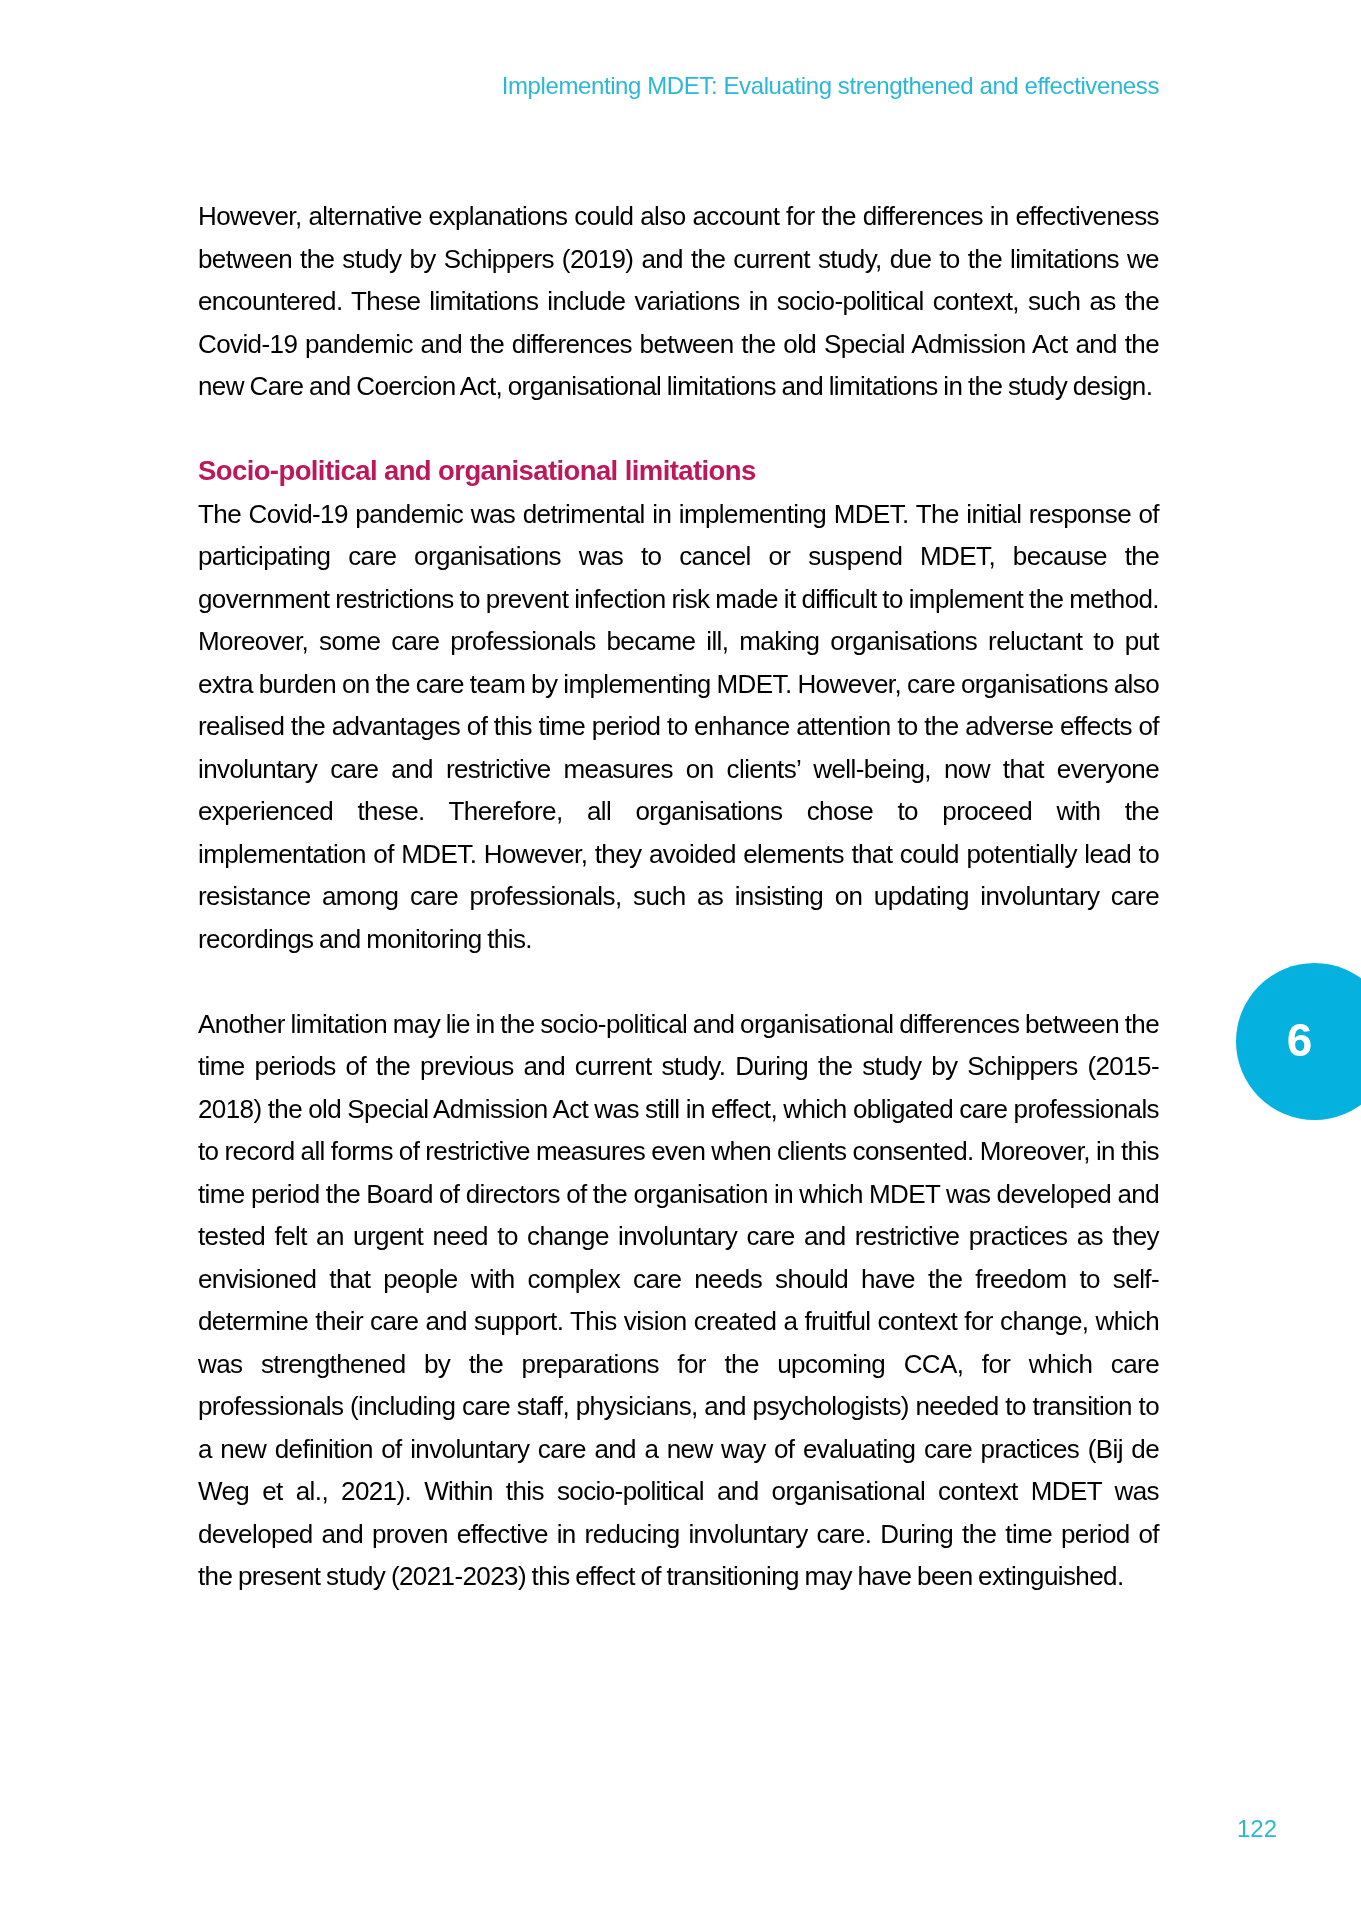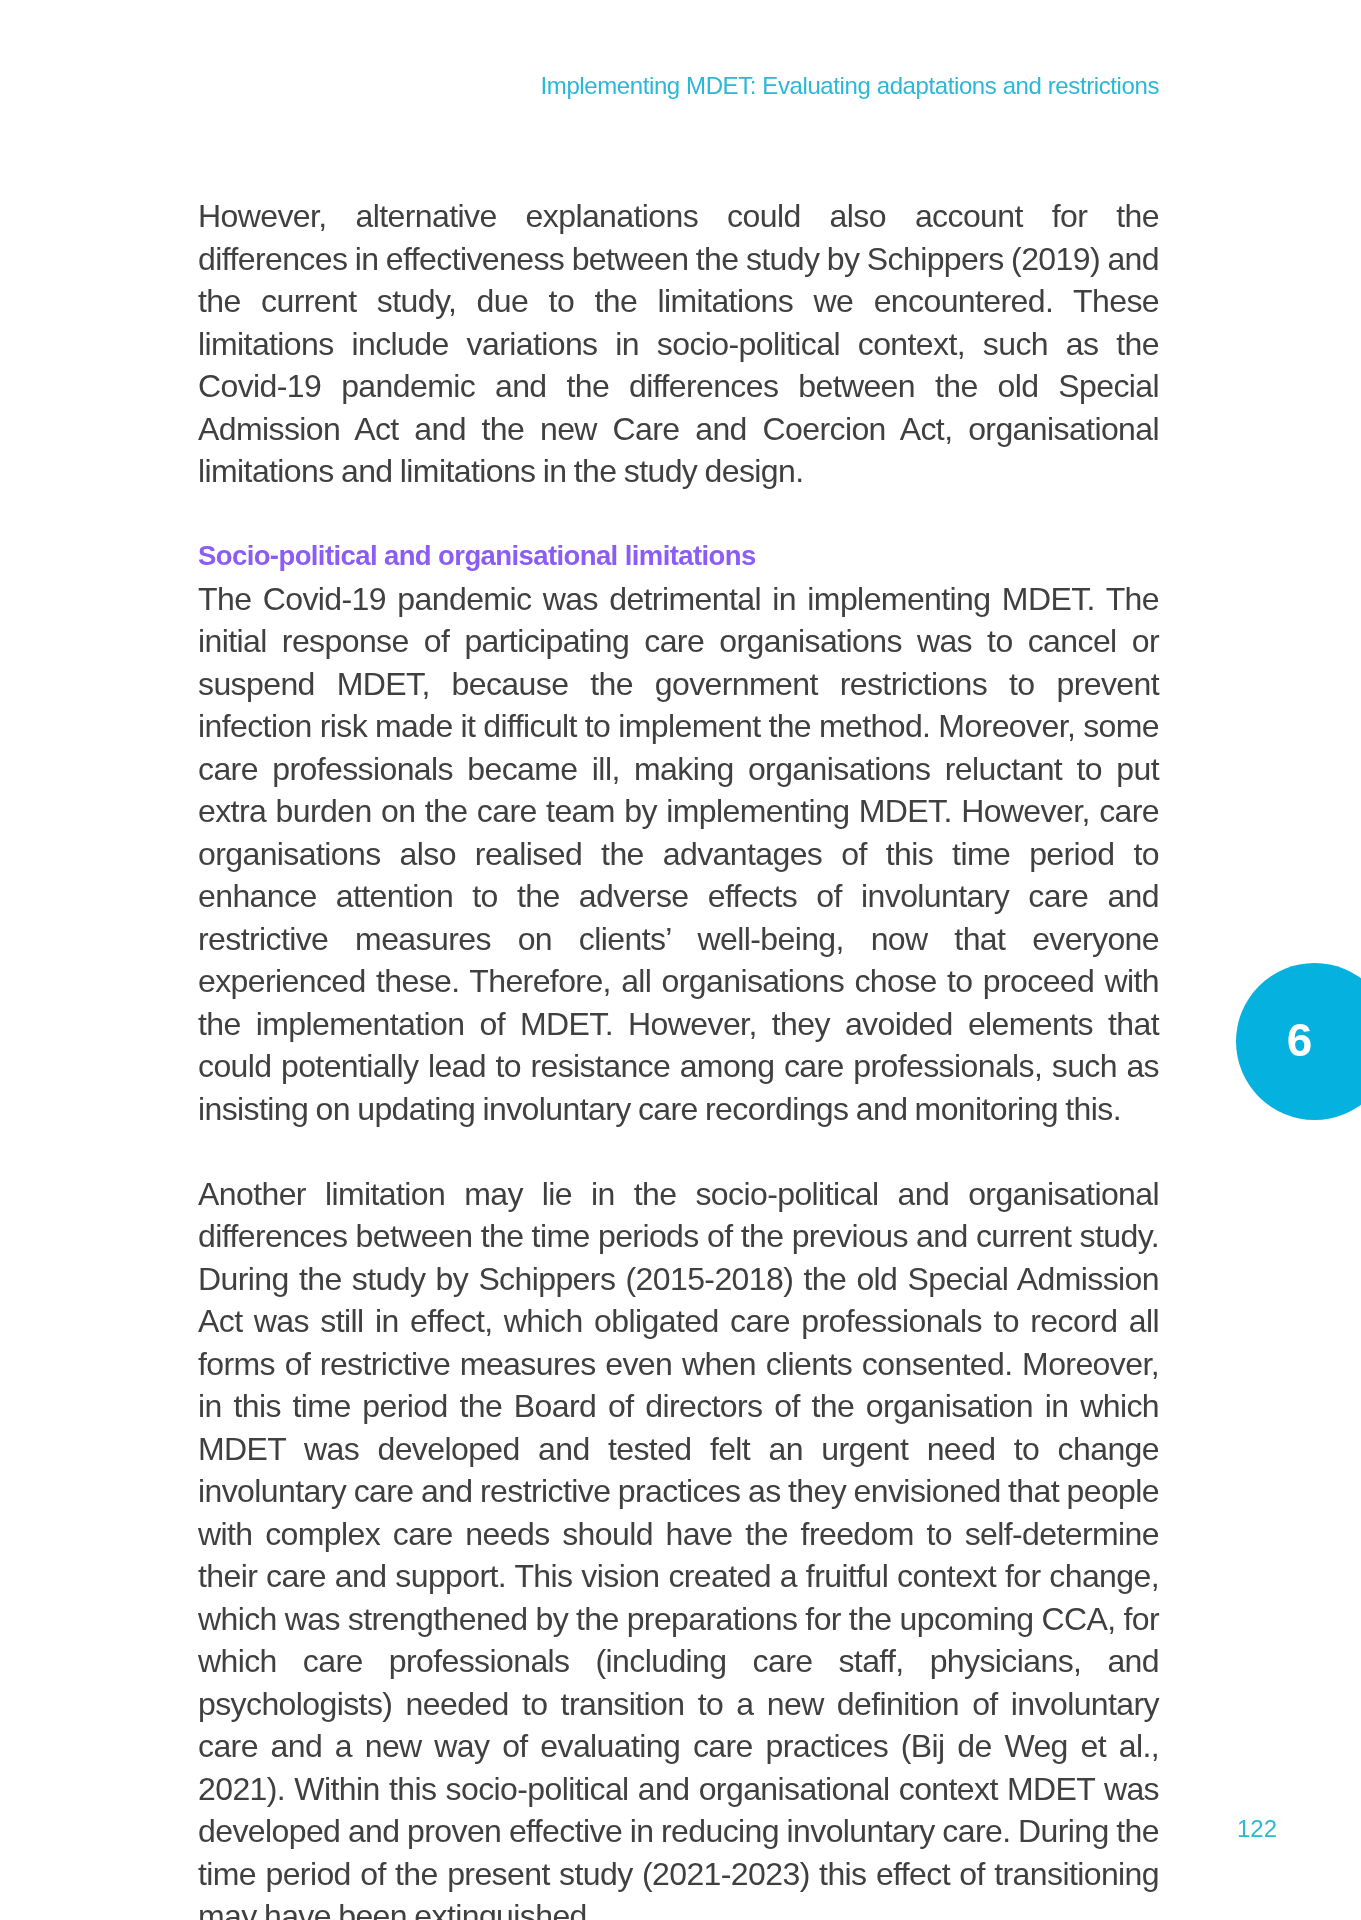--- a/index.html
+++ b/index.html
@@ -26,37 +26,37 @@
       white-space: nowrap;
     }
     .content {
       position: absolute;
       left: 198px;
       top: 195px;
       width: 961px;
     }
     .para {
       margin: 0;
-      font-size: 32px;
+      font-size: 26px;
       line-height: 42.5px;
       text-align: justify;
       text-align-last: left;
       letter-spacing: -0.6px;
       word-spacing: -1px;
-      color: #404040;
+      color: #000000;
     }
     .para-gap {
       height: 42.5px;
     }
     .section-heading {
       margin: 0;
       font-size: 27.5px;
       line-height: 42.5px;
       font-weight: bold;
-      color: #8b5cf6;
+      color: #be185d;
       letter-spacing: -0.6px;
     }
     .chapter-badge {
       position: absolute;
       left: 1236px;
       top: 963px;
       width: 157px;
       height: 157px;
       border-radius: 50%;
       background: #05b1df;
@@ -76,21 +76,21 @@
       left: 1237px;
       top: 1815px;
       font-size: 24px;
       color: #2bb7d6;
       font-weight: 300;
     }
   </style>
 </head>
 <body>
 
-<div class="running-header">Implementing MDET: Evaluating adaptations and restrictions</div>
+<div class="running-header">Implementing MDET: Evaluating strengthened and effectiveness</div>
 
 <div class="content">
   <p class="para">However, alternative explanations could also account for the differences in effectiveness between the study by Schippers (2019) and the current study, due to the limitations we encountered. These limitations include variations in socio-political context, such as the Covid-19 pandemic and the differences between the old Special Admission Act and the new Care and Coercion Act, organisational limitations and limitations in the study design.</p>
   <div class="para-gap"></div>
   <h2 class="section-heading">Socio-political and organisational limitations</h2>
   <p class="para">The Covid-19 pandemic was detrimental in implementing MDET. The initial response of participating care organisations was to cancel or suspend MDET, because the government restrictions to prevent infection risk made it difficult to implement the method. Moreover, some care professionals became ill, making organisations reluctant to put extra burden on the care team by implementing MDET. However, care organisations also realised the advantages of this time period to enhance attention to the adverse effects of involuntary care and restrictive measures on clients’ well-being, now that everyone experienced these. Therefore, all organisations chose to proceed with the implementation of MDET. However, they avoided elements that could potentially lead to resistance among care professionals, such as insisting on updating involuntary care recordings and monitoring this.</p>
   <div class="para-gap"></div>
   <p class="para">Another limitation may lie in the socio-political and organisational differences between the time periods of the previous and current study. During the study by Schippers (2015-2018) the old Special Admission Act was still in effect, which obligated care professionals to record all forms of restrictive measures even when clients consented. Moreover, in this time period the Board of directors of the organisation in which MDET was developed and tested felt an urgent need to change involuntary care and restrictive practices as they envisioned that people with complex care needs should have the freedom to self-determine their care and support. This vision created a fruitful context for change, which was strengthened by the preparations for the upcoming CCA, for which care professionals (including care staff, physicians, and psychologists) needed to transition to a new definition of involuntary care and a new way of evaluating care practices (Bij de Weg et al., 2021). Within this socio-political and organisational context MDET was developed and proven effective in reducing involuntary care. During the time period of the present study (2021-2023) this effect of transitioning may have been extinguished.</p>
 </div>
 

